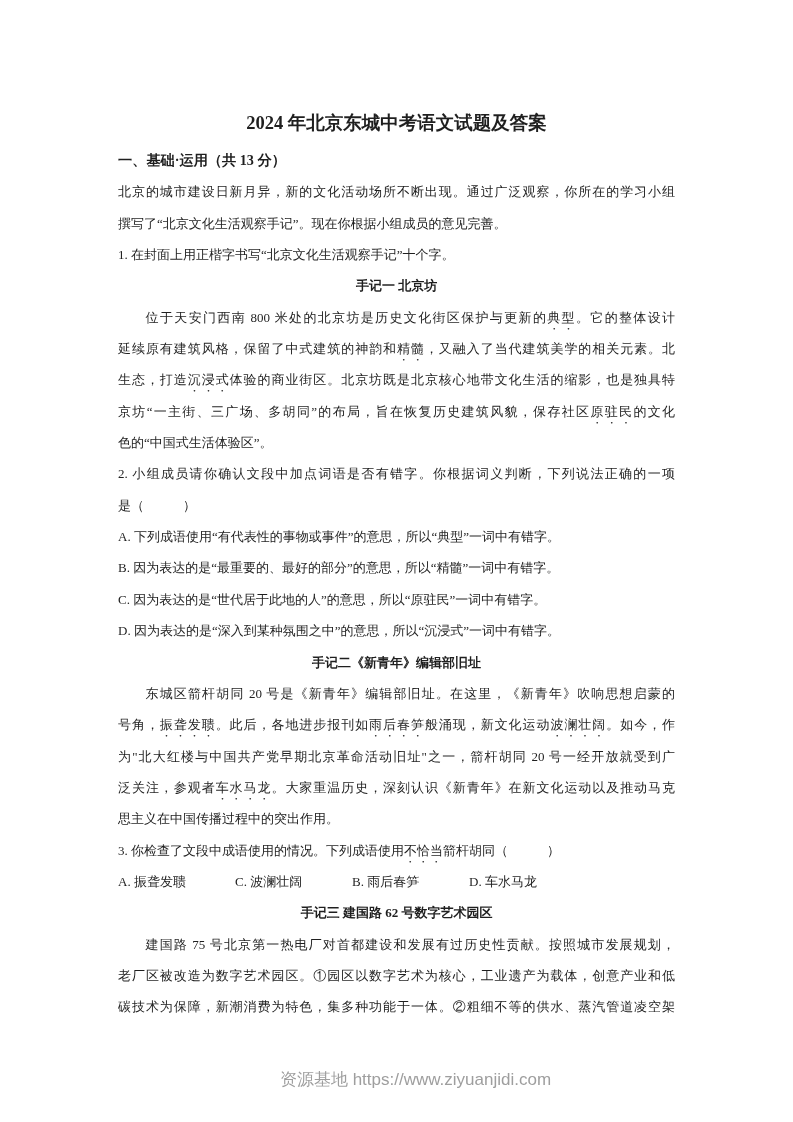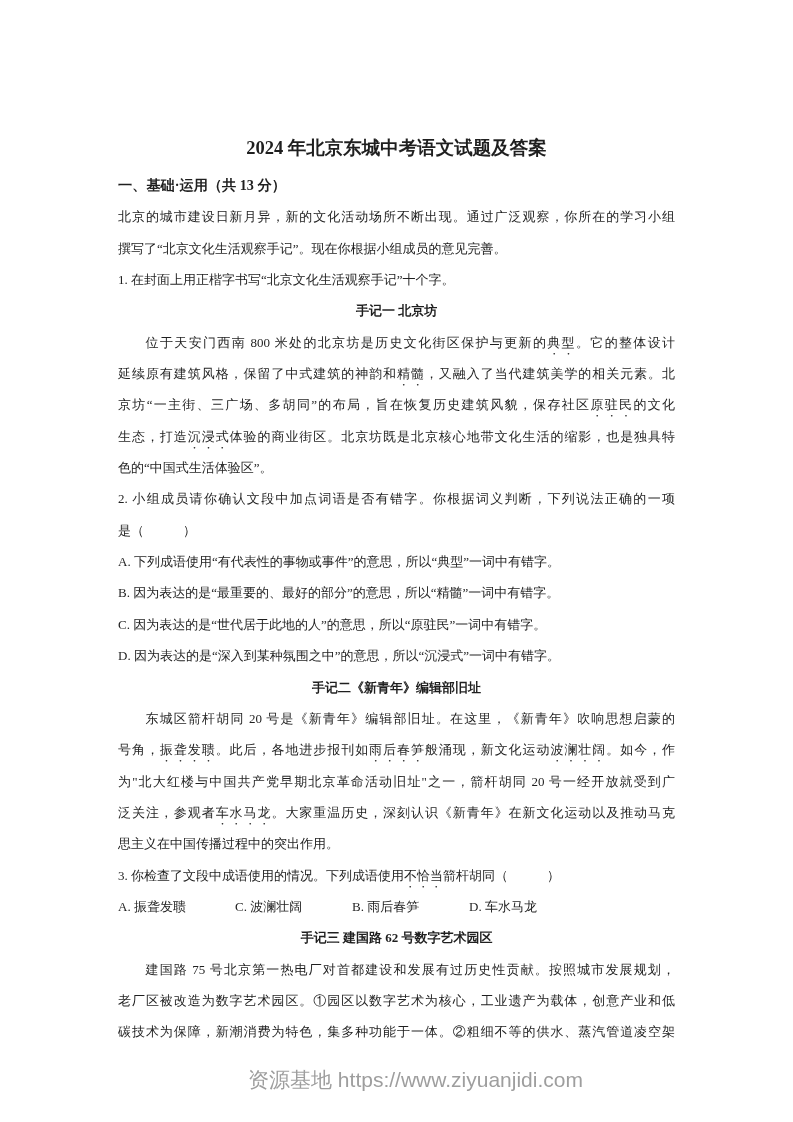--- a/index.html
+++ b/index.html
@@ -12,21 +12,21 @@
     width: 793px;
     height: 1122px;
     background: #ffffff;
     overflow: hidden;
     font-family: "Liberation Serif", "DejaVu Serif", serif;
     color: #1f1f1f;
   }
   .content {
     position: absolute;
     left: 118px;
-    top: 133px;
+    top: 108px;
     width: 557px;
   }
   .title {
     font-size: 18.5px;
     font-weight: 700;
     text-align: center;
     line-height: 30px;
     white-space: nowrap;
   }
   .lines {
@@ -70,41 +70,41 @@
     text-emphasis-position: under right;
     text-align: center;
   }
   .footer {
     position: absolute;
     left: 0;
     right: 0;
     top: 1068px;
     text-align: center;
     font-family: "Liberation Sans", "DejaVu Sans", sans-serif;
-    font-size: 21px;
+    font-size: 17px;
     line-height: 24px;
     margin-left: 38px;
   }
 </style>
 </head>
 <body>
 
 <div class="page">
   <div class="content">
     <div class="title">2024 年北京东城中考语文试题及答案</div>
     <div class="lines">
         <div class="line heading"><span>一、基础·运用（共 13 分）</span></div>
         <div class="line fill"><span>北京的城市建设日新月异，新的文化活动场所不断出现。通过广泛观察，你所在的学习小组</span></div>
         <div class="line"><span>撰写了“北京文化生活观察手记”。现在你根据小组成员的意见完善。</span></div>
         <div class="line"><span>1. 在封面上用正楷字书写“北京文化生活观察手记”十个字。</span></div>
         <div class="line center"><span>手记一 北京坊</span></div>
         <div class="line fill indent"><span>位于天安门西南 800 米处的北京坊是历史文化街区保护与更新的</span><span class="em">典型</span><span>。它的整体设计</span></div>
         <div class="line fill"><span>延续原有建筑风格，保留了中式建筑的神韵和</span><span class="em">精髓</span><span>，又融入了当代建筑美学的相关元素。北</span></div>
+        <div class="line fill"><span>生态，打造</span><span class="em">沉浸式</span><span>体验的商业街区。北京坊既是北京核心地带文化生活的缩影，也是独具特</span></div>
         <div class="line fill"><span>京坊“一主街、三广场、多胡同”的布局，旨在恢复历史建筑风貌，保存社区</span><span class="em">原驻民</span><span>的文化</span></div>
-        <div class="line fill"><span>生态，打造</span><span class="em">沉浸式</span><span>体验的商业街区。北京坊既是北京核心地带文化生活的缩影，也是独具特</span></div>
         <div class="line"><span>色的“中国式生活体验区”。</span></div>
         <div class="line fill"><span>2. 小组成员请你确认文段中加点词语是否有错字。你根据词义判断，下列说法正确的一项</span></div>
         <div class="line"><span>是（　　　）</span></div>
         <div class="line"><span>A. 下列成语使用“有代表性的事物或事件”的意思，所以“典型”一词中有错字。</span></div>
         <div class="line"><span>B. 因为表达的是“最重要的、最好的部分”的意思，所以“精髓”一词中有错字。</span></div>
         <div class="line"><span>C. 因为表达的是“世代居于此地的人”的意思，所以“原驻民”一词中有错字。</span></div>
         <div class="line"><span>D. 因为表达的是“深入到某种氛围之中”的意思，所以“沉浸式”一词中有错字。</span></div>
         <div class="line center"><span>手记二《新青年》编辑部旧址</span></div>
         <div class="line fill indent"><span>东城区箭杆胡同 20 号是《新青年》编辑部旧址。在这里，《新青年》吹响思想启蒙的</span></div>
         <div class="line fill"><span>号角，</span><span class="em">振聋发聩</span><span>。此后，各地进步报刊如</span><span class="em">雨后春笋</span><span>般涌现，新文化运动</span><span class="em">波澜壮阔</span><span>。如今，作</span></div>

